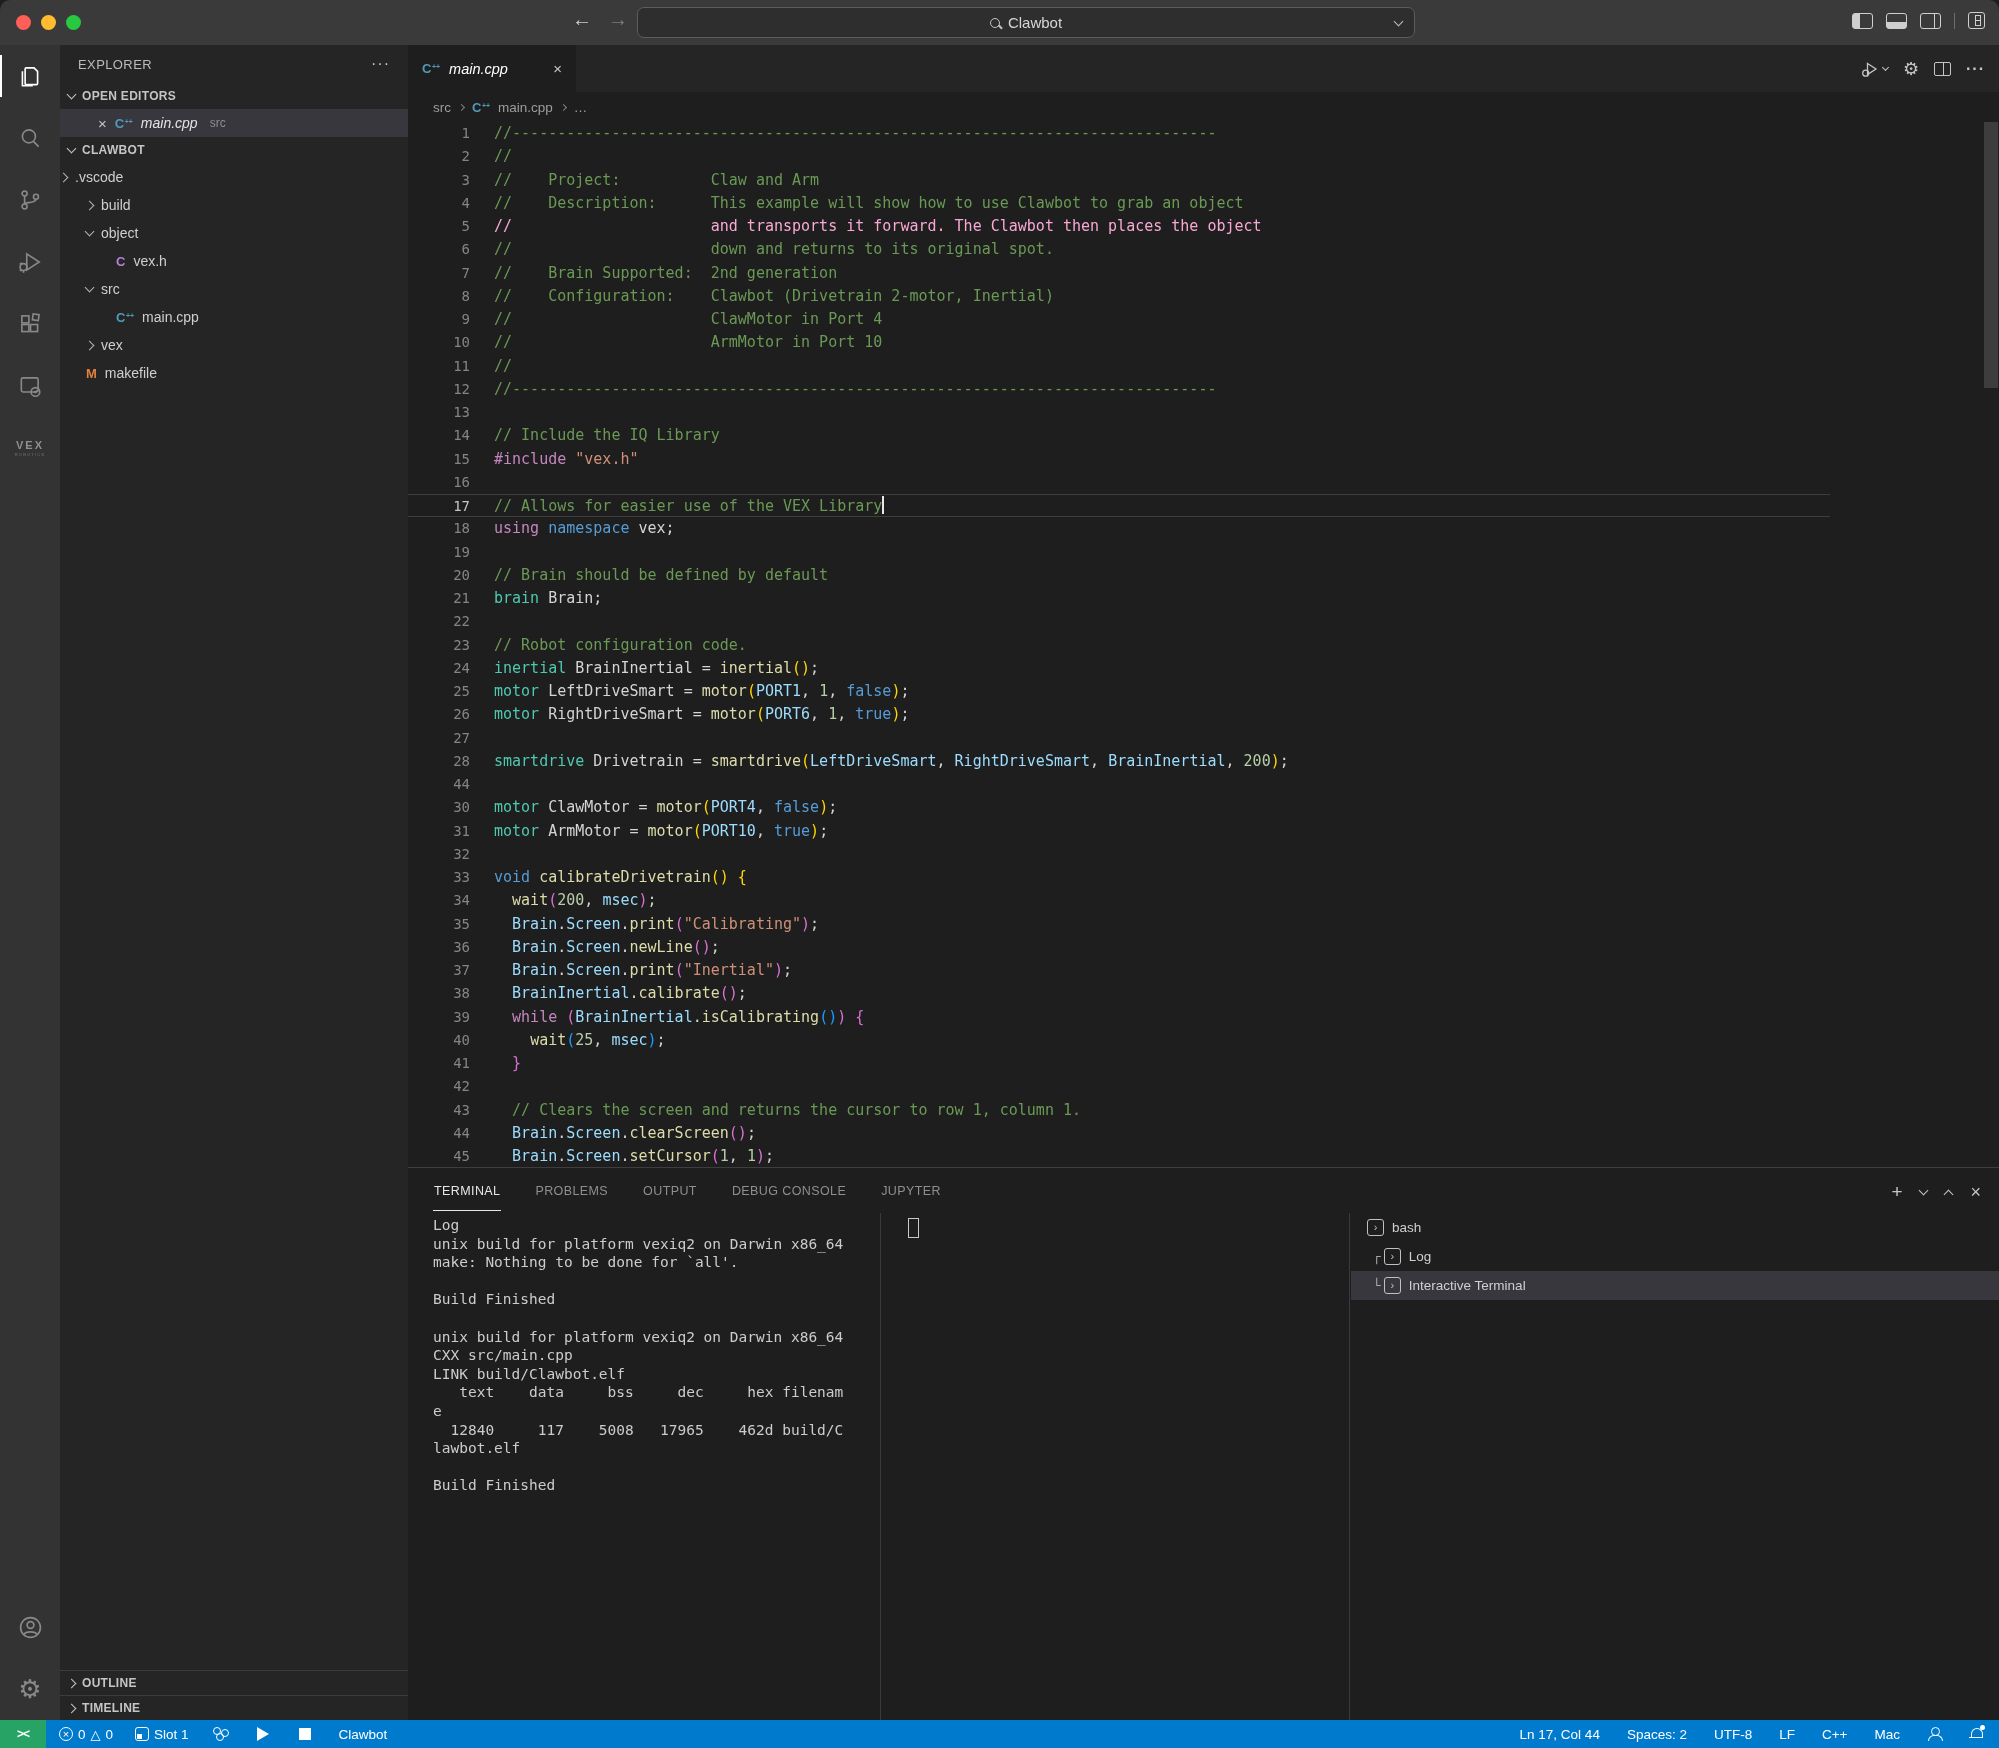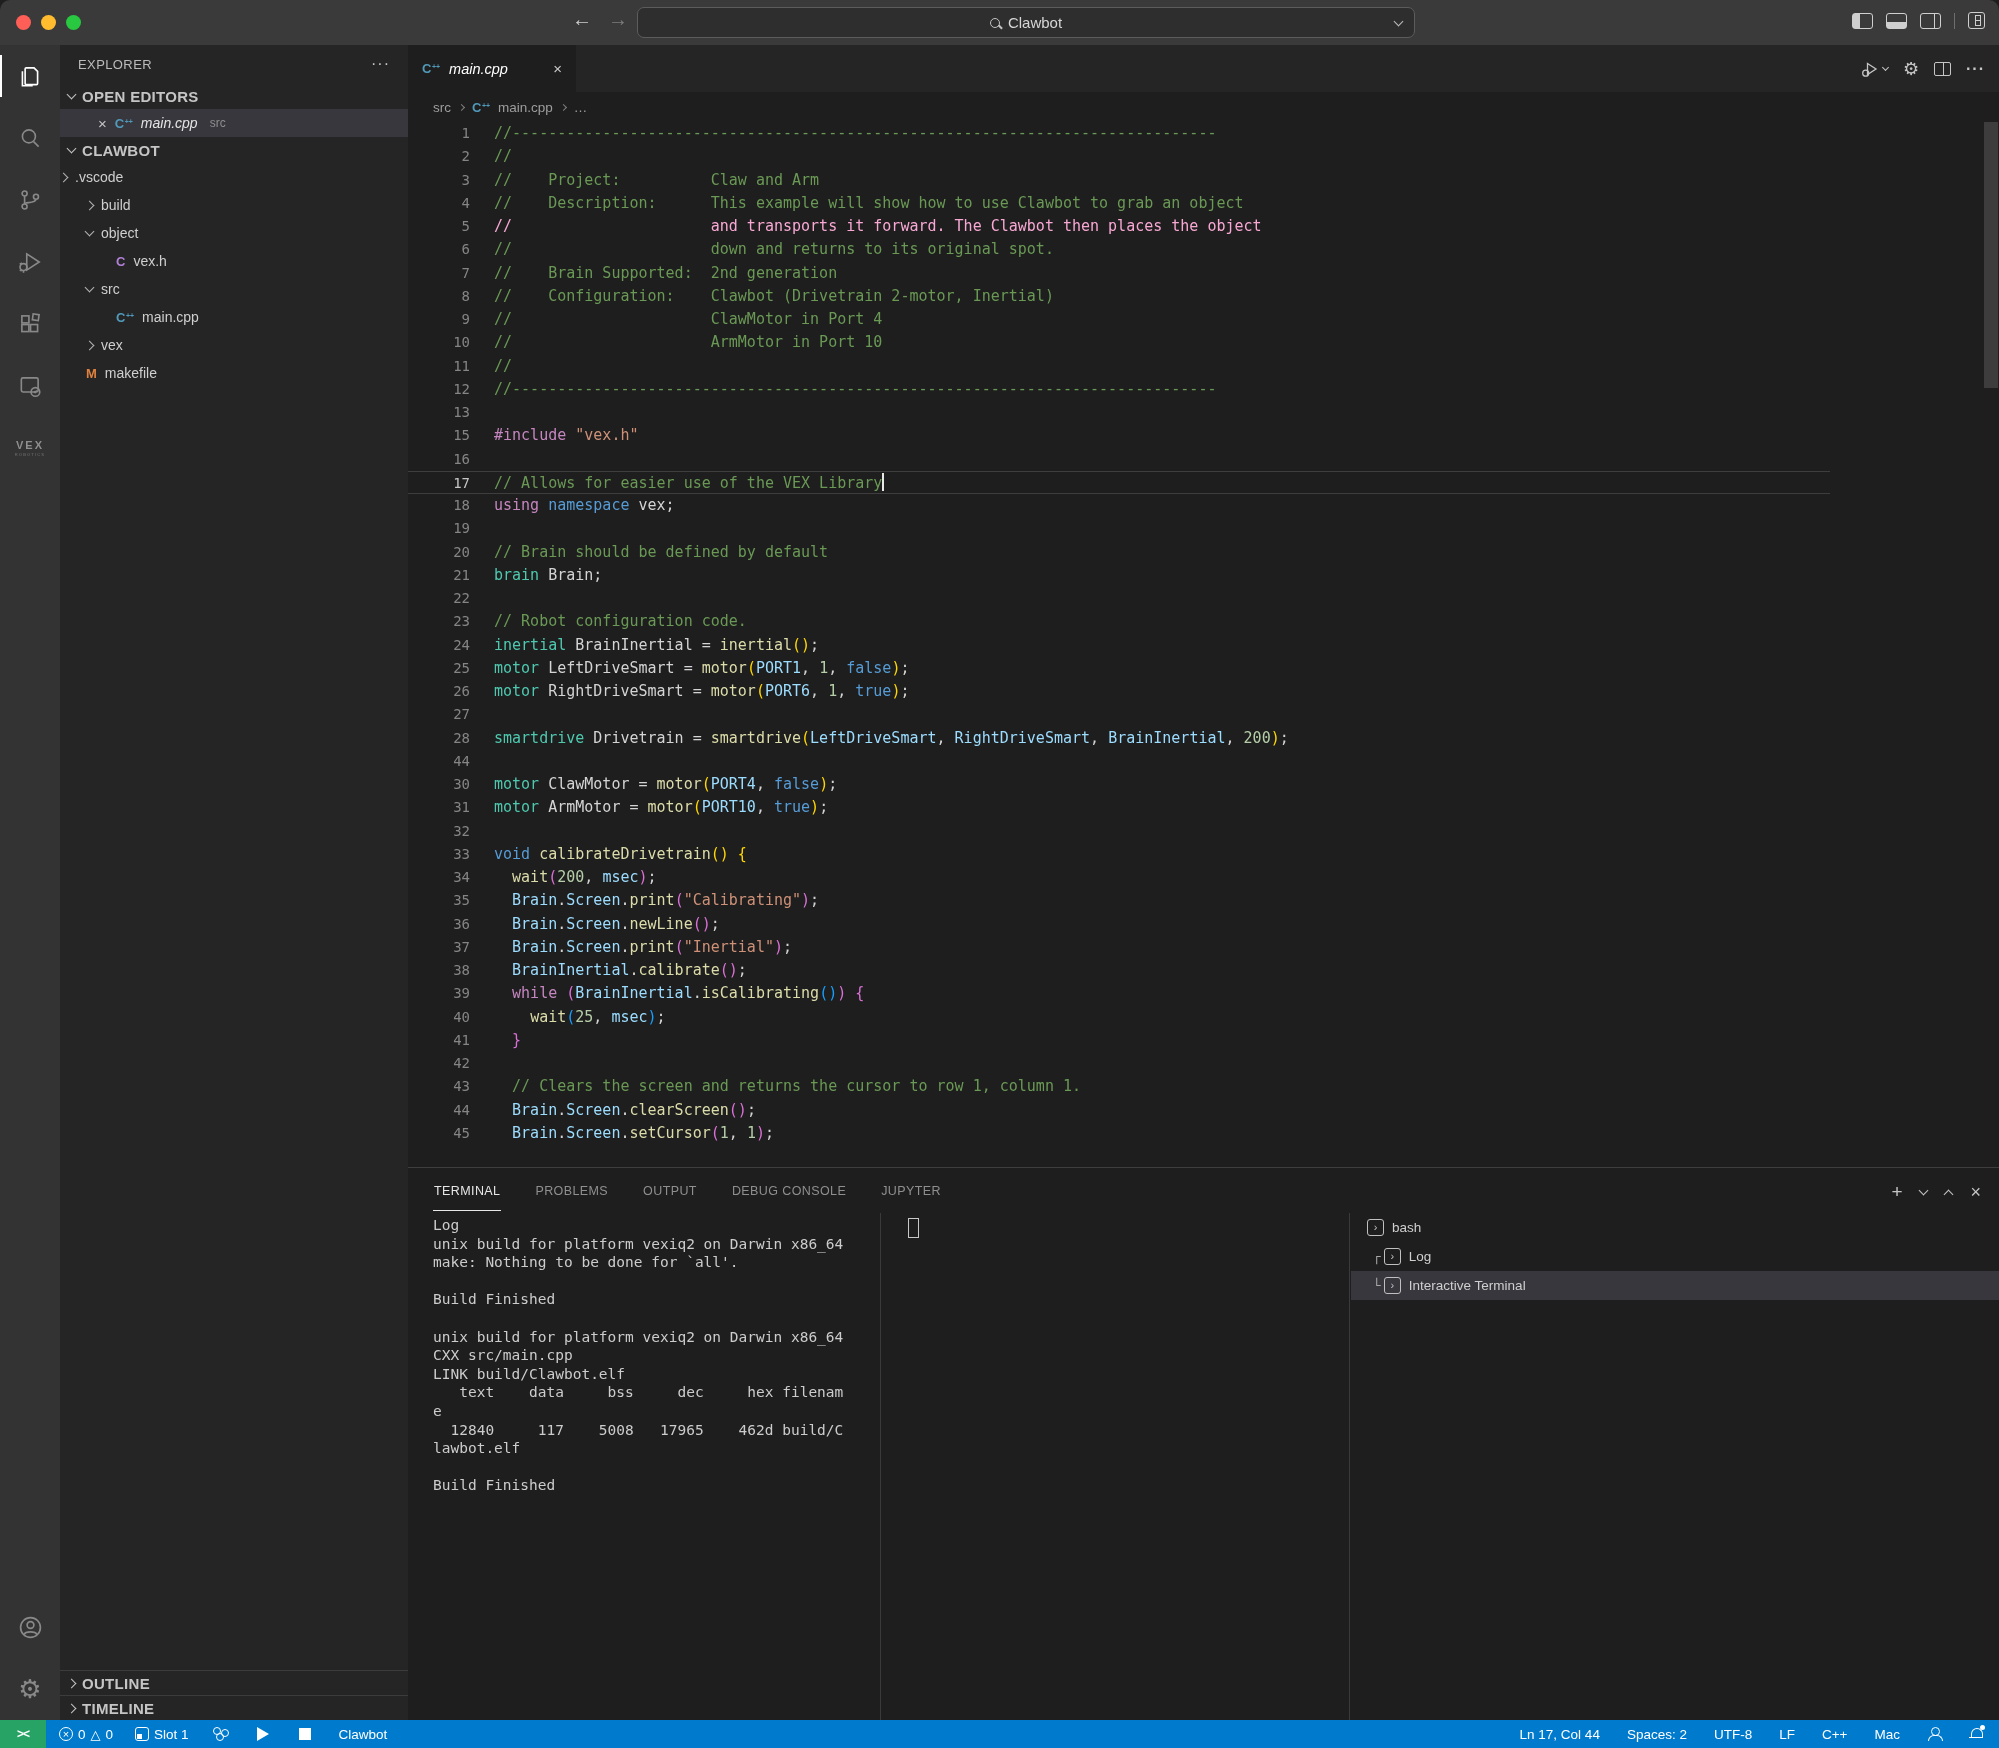--- a/index.html
+++ b/index.html
@@ -33,21 +33,21 @@
   .ab-bottom{position:absolute;bottom:0;left:0;width:60px}
   .vexlogo{display:flex;flex-direction:column;align-items:center;line-height:1}
   .vexlogo .v1{font-size:11px;font-weight:bold;letter-spacing:2px;color:#8f8f8f}
   .vexlogo .v2{font-size:4px;letter-spacing:1.2px;color:#777;margin-top:2px}
   .gearglyph{font-size:26px;color:#898989;font-family:"DejaVu Sans",sans-serif}
 
   
   #sidebar{position:absolute;left:60px;top:45px;width:348px;height:1675px;background:#252526;overflow:hidden}
   .sb-title{height:38px;display:flex;align-items:center;padding:0 18px;font-size:13px;color:#bbb;letter-spacing:.4px}
   .sb-title .more{margin-left:auto;color:#c5c5c5;font-size:16px;letter-spacing:1px}
-  .sb-sect{height:26px;display:flex;align-items:center;gap:7px;padding:0 8px;font-size:15px;font-weight:bold;color:#c5c5c5;letter-spacing:.3px}
+  .sb-sect{height:26px;display:flex;align-items:center;gap:7px;padding:0 8px;font-size:12px;font-weight:bold;color:#c5c5c5;letter-spacing:.3px}
   .chv{width:7px;height:7px;border-right:1.6px solid currentColor;border-bottom:1.6px solid currentColor;display:inline-block;flex:none}
   .chv.down{transform:rotate(45deg);margin-top:-3px}
   .chv.right{transform:rotate(-45deg)}
   .chv.up{transform:rotate(-135deg);margin-top:4px}
   .oe-row{height:28px;display:flex;align-items:center;gap:8px;background:#37373d;padding-left:38px;font-size:14px;color:#e4e4e4}
   .oe-row .close{color:#c5c5c5;font-size:15px}
   .oe-row .fname{font-style:italic}
   .oe-row .fdir{font-size:12px;color:#8f8f8f;margin-left:4px}
   .ficon{font-weight:bold;font-size:13px;flex:none;line-height:1}
   .ficon.cpp-file{color:#519aba}
@@ -319,20 +319,21 @@
       <div class="code-row"><span class="ln">4</span><span class="ct"><span style="color: rgb(106, 153, 85);">//    Description:      This example will show how to use Clawbot to grab an object</span></span></div>
       <div class="code-row"><span class="ln">5</span><span class="ct"><span style="color: #f9a8d4;">//                      and transports it forward. The Clawbot then places the object</span></span></div>
       <div class="code-row"><span class="ln">6</span><span class="ct"><span style="color: rgb(106, 153, 85);">//                      down and returns to its original spot.</span></span></div>
       <div class="code-row"><span class="ln">7</span><span class="ct"><span style="color: rgb(106, 153, 85);">//    Brain Supported:  2nd generation</span></span></div>
       <div class="code-row"><span class="ln">8</span><span class="ct"><span style="color: rgb(106, 153, 85);">//    Configuration:    Clawbot (Drivetrain 2-motor, Inertial)</span></span></div>
       <div class="code-row"><span class="ln">9</span><span class="ct"><span style="color: rgb(106, 153, 85);">//                      ClawMotor in Port 4</span></span></div>
       <div class="code-row"><span class="ln">10</span><span class="ct"><span style="color: rgb(106, 153, 85);">//                      ArmMotor in Port 10</span></span></div>
       <div class="code-row"><span class="ln">11</span><span class="ct"><span style="color: rgb(106, 153, 85);">//</span></span></div>
       <div class="code-row"><span class="ln">12</span><span class="ct"><span style="color: rgb(106, 153, 85);">//------------------------------------------------------------------------------</span></span></div>
       <div class="code-row"><span class="ln">13</span><span class="ct"></span></div>
+      <div class="code-row"><span class="ln">14</span><span class="ct"><span style="color: rgb(106, 153, 85);">// Include the IQ Library</span></span></div>
       <div class="code-row"><span class="ln">15</span><span class="ct"><span style="color: rgb(197, 134, 192);">#include</span><span style="color: rgb(212, 212, 212);"> </span><span style="color: rgb(206, 145, 120);">"vex.h"</span></span></div>
       <div class="code-row"><span class="ln">16</span><span class="ct"></span></div>
       <div class="code-row current"><span class="ln">17</span><span class="ct"><span style="color: rgb(106, 153, 85);">// Allows for easier use of the VEX Library</span><span class="cursor"></span></span></div>
       <div class="code-row"><span class="ln">18</span><span class="ct"><span style="color: rgb(197, 134, 192);">using</span><span style="color: rgb(212, 212, 212);"> </span><span style="color: rgb(86, 156, 214);">namespace</span><span style="color: rgb(212, 212, 212);"> vex;</span></span></div>
       <div class="code-row"><span class="ln">19</span><span class="ct"></span></div>
       <div class="code-row"><span class="ln">20</span><span class="ct"><span style="color: rgb(106, 153, 85);">// Brain should be defined by default</span></span></div>
       <div class="code-row"><span class="ln">21</span><span class="ct"><span style="color: rgb(78, 201, 176);">brain</span><span style="color: rgb(212, 212, 212);"> Brain;</span></span></div>
       <div class="code-row"><span class="ln">22</span><span class="ct"></span></div>
       <div class="code-row"><span class="ln">23</span><span class="ct"><span style="color: rgb(106, 153, 85);">// Robot configuration code.</span></span></div>
       <div class="code-row"><span class="ln">24</span><span class="ct"><span style="color: rgb(78, 201, 176);">inertial</span><span style="color: rgb(212, 212, 212);"> BrainInertial = </span><span style="color: rgb(220, 220, 170);">inertial</span><span style="color: rgb(255, 215, 0);">()</span><span style="color: rgb(212, 212, 212);">;</span></span></div>

